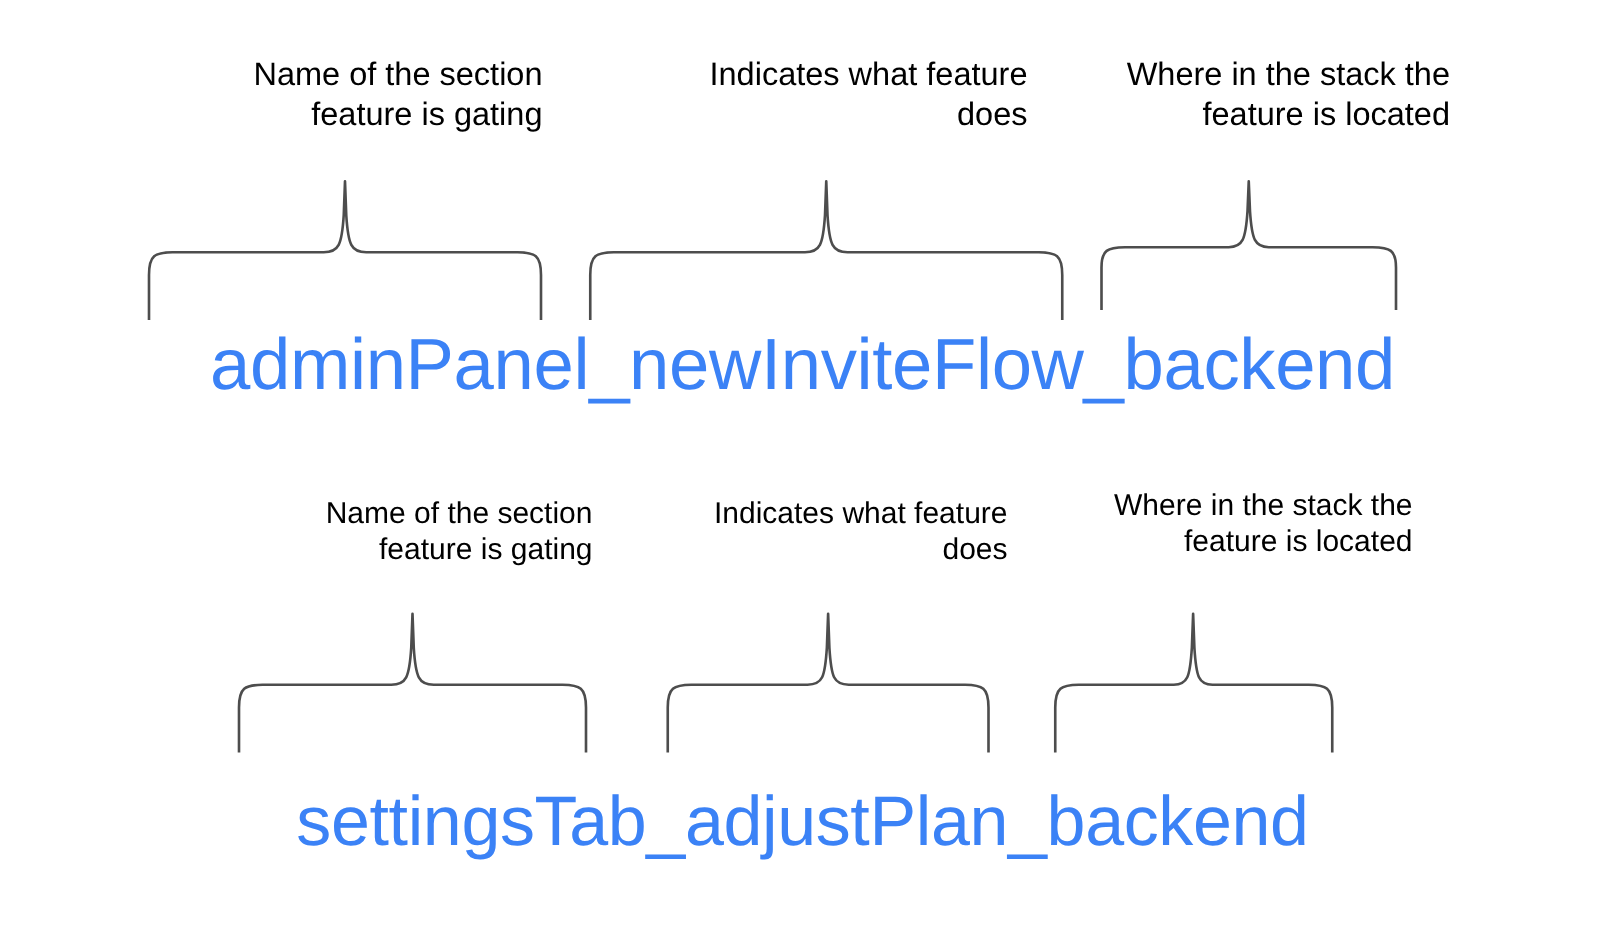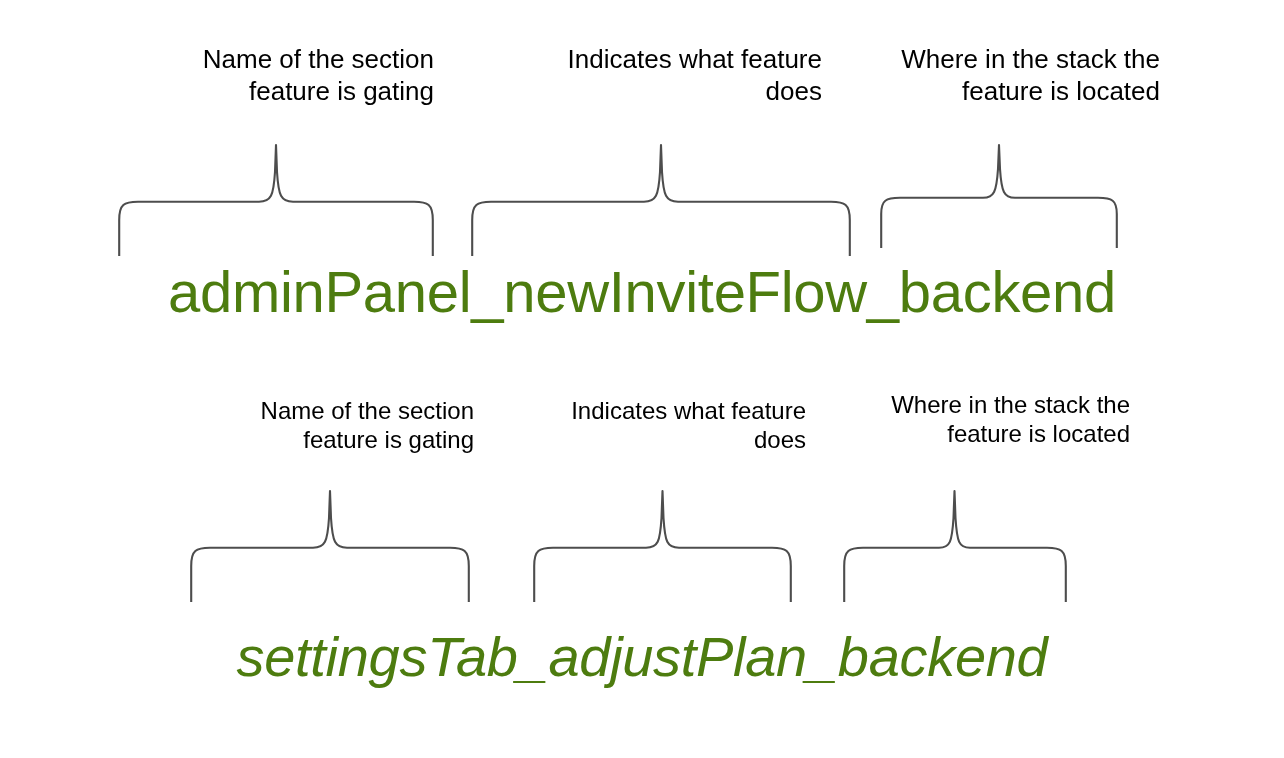--- a/index.html
+++ b/index.html
@@ -45,36 +45,35 @@
     stroke-width: 2.1;
     stroke-linecap: butt;
     stroke-linejoin: round;
     vector-effect: non-scaling-stroke;
   }
 
   
   .flagname {
     position: absolute;
     white-space: pre;
-    color: #4d7c0f;
+    color: #3b82f6;
     font-weight: 400;
     letter-spacing: -0.3px;
   }
   #flag-row1 {
     left: 0; width: 1284px;
     top: 258px;
     font-size: 58px;
     text-align: center;
   }
   #flag-row2 {
     left: 0; width: 1284px;
     top: 624px;
     font-size: 56px;
     text-align: center;
-    font-style: italic;
   }
 </style>
 </head>
 <body style="background: rgb(255, 255, 255);">
 
 <div id="stage">
 
   <div>
 
     <div class="caption row1" style="left:118px; top:44px; width:316px;">Name of the section

